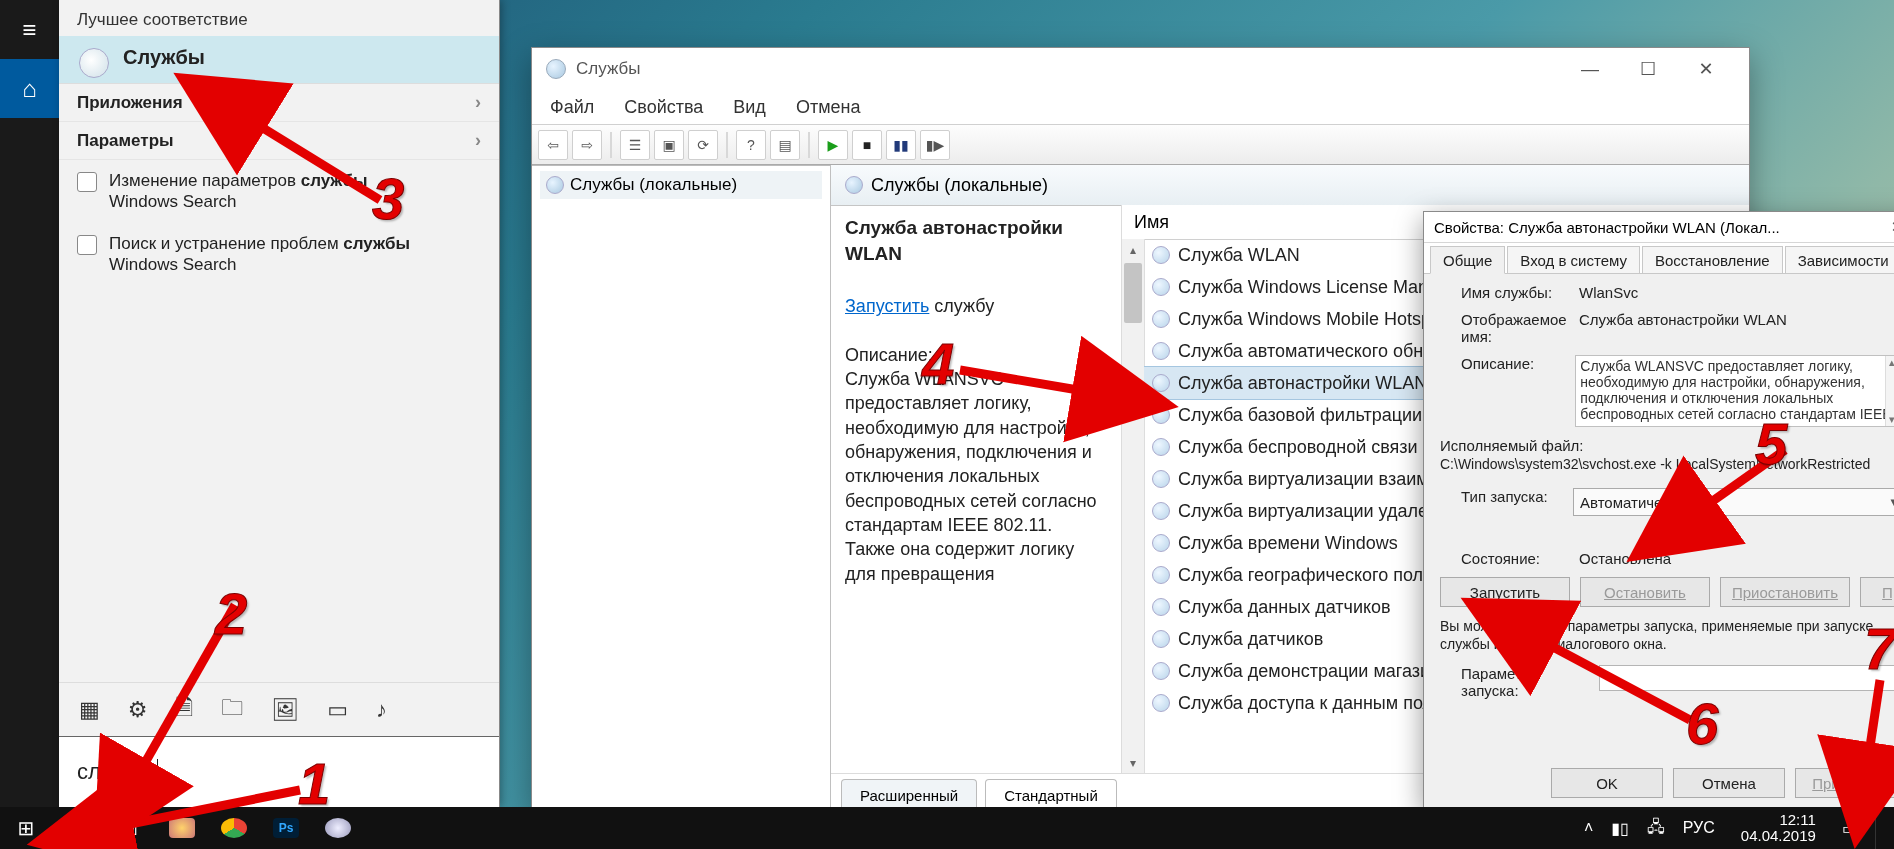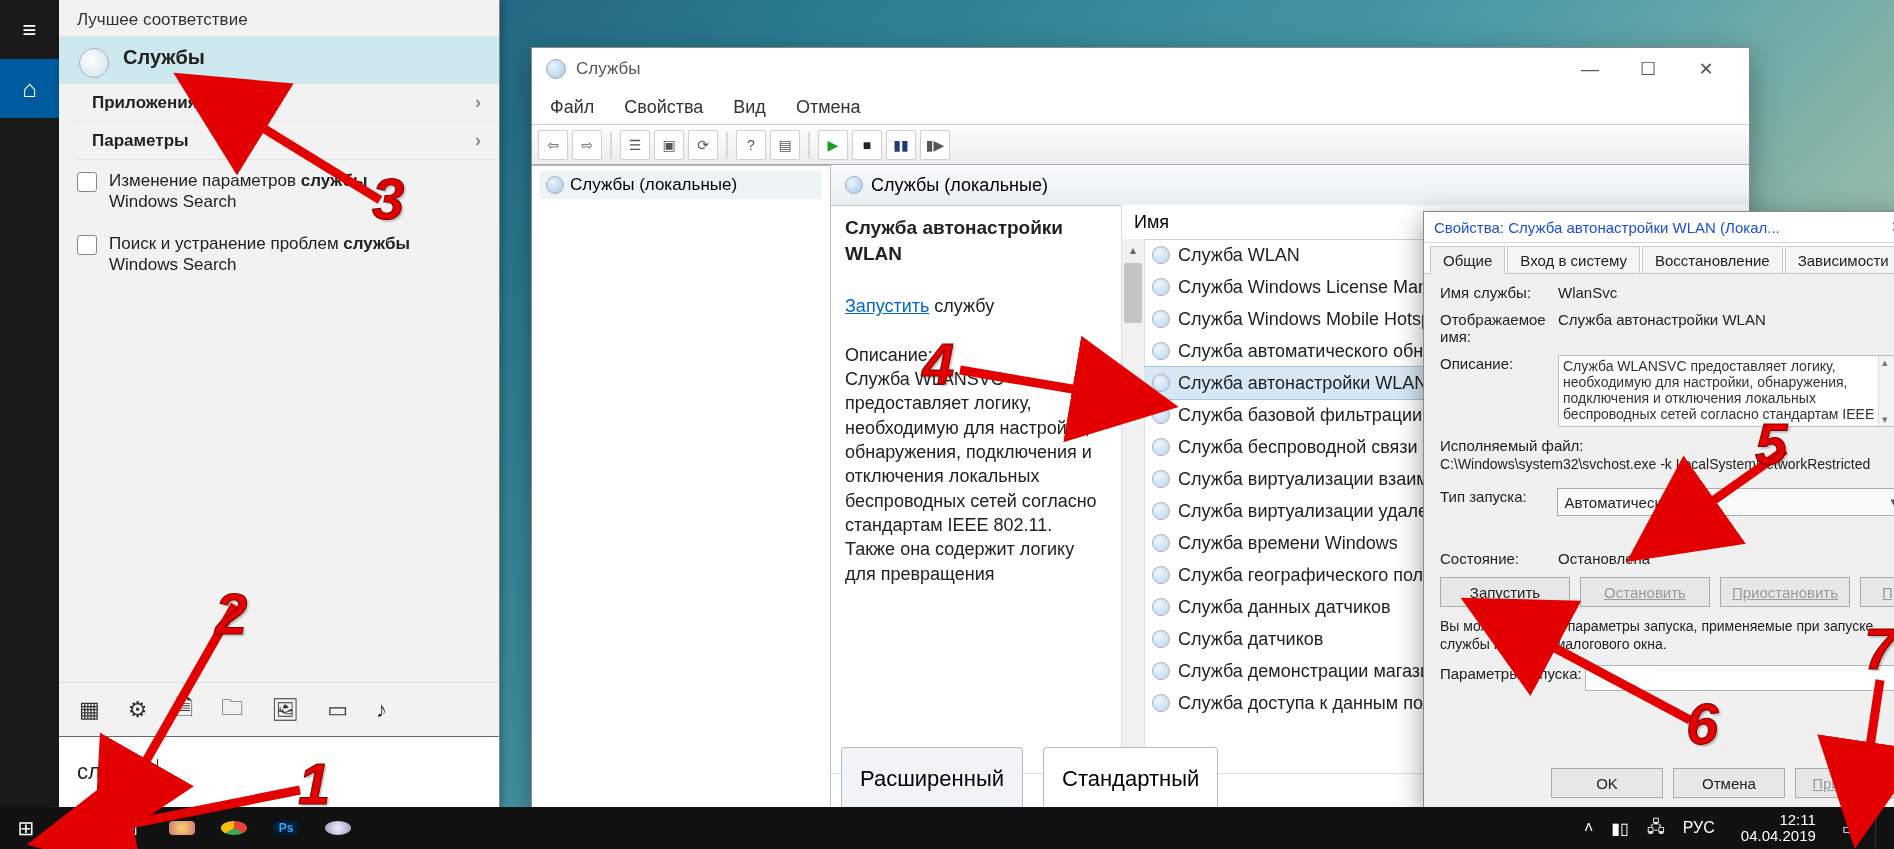--- a/index.html
+++ b/index.html
@@ -55,21 +55,20 @@
   background: radial-gradient(circle at 40% 40%, #fff, #cfe0e8);
   border: 1px solid #aac;
 }
 .sp-bestmatch .title { font-weight: 600; font-size: 20px; color: #222; }
 .sp-bestmatch .sub   { font-size: 16px; color: #444; }
 .sp-section-head {
   padding: 8px 18px;
   font-size: 17px; font-weight: 600; color: #222;
   display: flex; justify-content: space-between; align-items: center;
   border-bottom: 1px solid #e5e5e5;
-  margin-left: 15px;
 }
 .sp-section-head .chev { color: #888; font-size: 18px; }
 .sp-item {
   padding: 10px 18px 10px 50px;
   font-size: 17px; color: #222;
   position: relative; line-height: 1.25;
 }
 .sp-item .mini-ico {
   position: absolute; left: 18px; top: 12px;
   width: 18px; height: 18px;
@@ -200,59 +199,59 @@
 }
 .sw-list .row.sel { background:#d7e7f3; outline:1px solid #a5c6e0; }
 .sw-list .row .ico { width:16px; height:16px; margin-right:8px; border-radius:50%;
   background: radial-gradient(circle at 35% 35%, #eef7ff, #b8d4ea); border:1px solid #aac; }
 .sw-tabs {
   position:absolute; left:0; right:0; bottom:0; height:36px;
   display:flex; align-items:flex-end; padding:0 10px; background:#fff;
   border-top:1px solid #dcdcdc;
 }
 .sw-tab {
-  height:30px; padding:16px 18px; border:1px solid #bbb; border-bottom:none;
-  border-radius:4px 4px 0 0; margin-right:20px;
-  background:#fff; font-size:22px; display:flex; align-items:center;
+  height:30px; padding:0 18px; border:1px solid #bbb; border-bottom:none;
+  border-radius:4px 4px 0 0; margin-right:8px;
+  background:#fff; font-size:15px; display:flex; align-items:center;
 }
 .sw-tab.act { background:#f0f4f7; }
 
 
 .props-win {
   position: absolute;
   left: 1423px; top: 211px;
   width: 497px; height: 595px;
   background: #f0f0f0;
   border: 1px solid #8a8a8a;
   box-shadow: 0 8px 26px rgba(0,0,0,.4);
   z-index: 4;
   font-size: 15px; color:#222;
 }
 .pw-title {
   height:30px; display:flex; align-items:center; padding:0 10px;
   background:#fff; border-bottom:1px solid #d6d6d6;
 }
-.pw-title .txt { flex:1; font-size:15px; color:#1d4ed8; white-space:nowrap; overflow:hidden; text-overflow:ellipsis; }
+.pw-title .txt { flex:1; font-size:15px; color:#000000; white-space:nowrap; overflow:hidden; text-overflow:ellipsis; }
 .pw-title .close { width:28px; text-align:center; color:#555; }
 .pw-tabs {
   height:30px; display:flex; align-items:flex-end; padding:0 6px; background:#fff;
   border-bottom:1px solid #c8c8c8;
 }
 .pw-tab {
   height:26px; padding:0 12px; border:1px solid #c8c8c8;
   border-bottom:none; margin-right:2px; background:#f5f5f5;
   font-size:15px; display:flex; align-items:center;
 }
 .pw-tab.act { background:#f0f0f0; border-bottom:1px solid #f0f0f0; position:relative; top:1px; }
 .pw-body {
   position:absolute; left:0; right:0; top:60px; bottom:48px;
   padding:12px 16px;
 }
 .pw-row { display:flex; margin-bottom:10px; }
-.pw-row .lab { width:118px; }
+.pw-row .lab { width:118px;margin-left:21px; }
 .pw-row .val { flex:1; }
 .pw-desc {
   border:1px solid #c0c0c0; background:#fff;
   width:330px; height:66px; padding:2px 4px;
   font-size:14px; color:#333; overflow:hidden;
   position:relative;
 }
 .pw-desc .sc { position:absolute; right:0; top:0; bottom:0; width:18px; background:#f4f4f4; border-left:1px solid #ddd; }
 .pw-desc .sc::before { content:"▴"; position:absolute; top:0; left:3px; font-size:11px; color:#777; }
 .pw-desc .sc::after  { content:"▾"; position:absolute; bottom:0; left:3px; font-size:11px; color:#777; }
@@ -282,21 +281,21 @@
 
 
 .taskbar {
   position:absolute; left:0; right:0; bottom:0; height:42px;
   background:#111; color:#fff;
   display:flex; align-items:center; z-index:5;
 }
 .tb-left { display:flex; align-items:center; height:100%; }
 .tb-ico { width:52px; height:42px; display:flex; align-items:center; justify-content:center; font-size:20px; }
 .tb-app { width:52px; height:42px; display:flex; align-items:center; justify-content:center; }
-.tb-app .box { width:26px; height:14px; border-radius:4px; }
+.tb-app .box { width:26px; height:20px; border-radius:4px; }
 .tb-right { margin-left:auto; display:flex; align-items:center; height:100%; padding:0 10px; gap:18px; }
 .tb-clock { text-align:right; font-size:15px; line-height:1.1; padding:0 8px; }
 .tb-show-desktop { width:8px; height:42px; border-left:1px solid #333; }
 
 
 .anno-num {
   position:absolute; z-index:10;
   font-family: "Impact","Arial Black",sans-serif;
   font-weight:700; font-style:italic;
   color:#e30000; font-size:58px;

